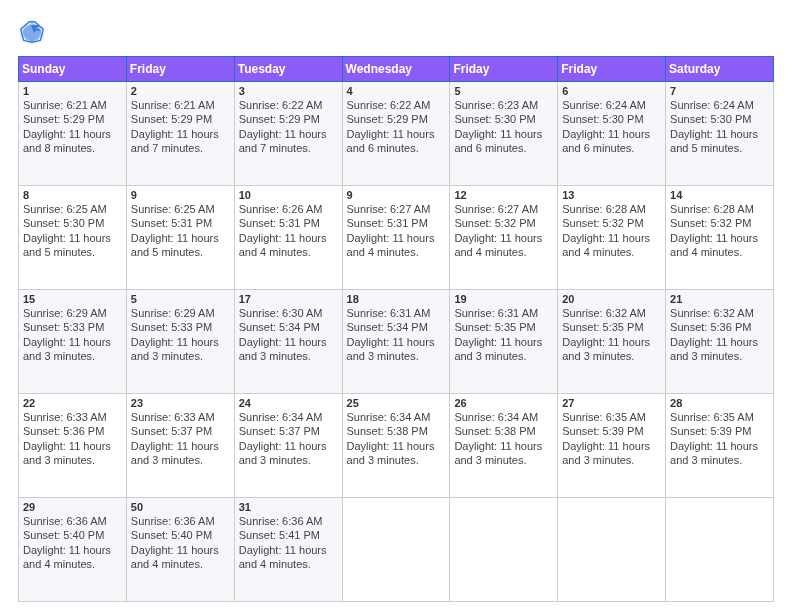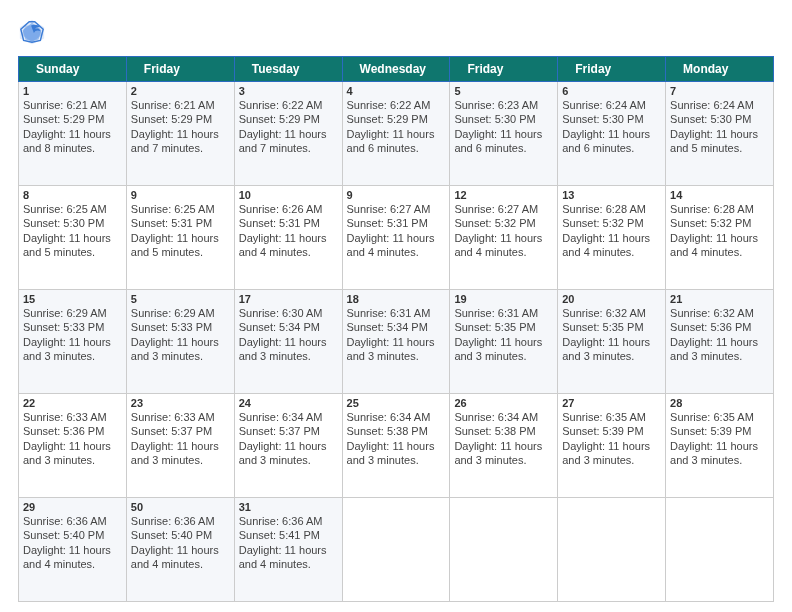--- a/index.html
+++ b/index.html
@@ -58,25 +58,25 @@
     .title-location {
       font-size: 14px;
       color: #555;
     }
     .calendar-table {
       width: 100%;
       border-collapse: collapse;
       flex: 1;
     }
     .calendar-table th {
-      background-color: #0f766e;
+      background-color: #8b5cf6;
       color: #fff;
       font-size: 12px;
       font-weight: bold;
-      padding: 5px 17px;
+      padding: 5px 3px;
       text-align: left;
       border: 1px solid #2a6bc0;
     }
     .calendar-table td {
       border: 1px solid #ccc;
       vertical-align: top;
       padding: 3px 4px;
       font-size: 9.5px;
       color: #333;
       width: calc(100% / 7);
@@ -131,21 +131,21 @@
 
   <table class="calendar-table">
     <thead>
       <tr>
       <th>Sunday</th>
           <th>Friday</th>
           <th>Tuesday</th>
           <th>Wednesday</th>
           <th>Friday</th>
           <th>Friday</th>
-          <th>Monday</th>
+          <th>Saturday</th>
         </tr>
     </thead>
     <tbody id="calendar-body">
     <tr>
           <td><span class="day-number">1</span><span class="cell-text">Sunrise: 6:21 AM<br>Sunset: 5:29 PM<br>Daylight: 11 hours and 8 minutes.</span></td>
           <td><span class="day-number">2</span><span class="cell-text">Sunrise: 6:21 AM<br>Sunset: 5:29 PM<br>Daylight: 11 hours and 7 minutes.</span></td>
           <td><span class="day-number">3</span><span class="cell-text">Sunrise: 6:22 AM<br>Sunset: 5:29 PM<br>Daylight: 11 hours and 7 minutes.</span></td>
           <td><span class="day-number">4</span><span class="cell-text">Sunrise: 6:22 AM<br>Sunset: 5:29 PM<br>Daylight: 11 hours and 6 minutes.</span></td>
           <td><span class="day-number">5</span><span class="cell-text">Sunrise: 6:23 AM<br>Sunset: 5:30 PM<br>Daylight: 11 hours and 6 minutes.</span></td>
           <td><span class="day-number">6</span><span class="cell-text">Sunrise: 6:24 AM<br>Sunset: 5:30 PM<br>Daylight: 11 hours and 6 minutes.</span></td>

